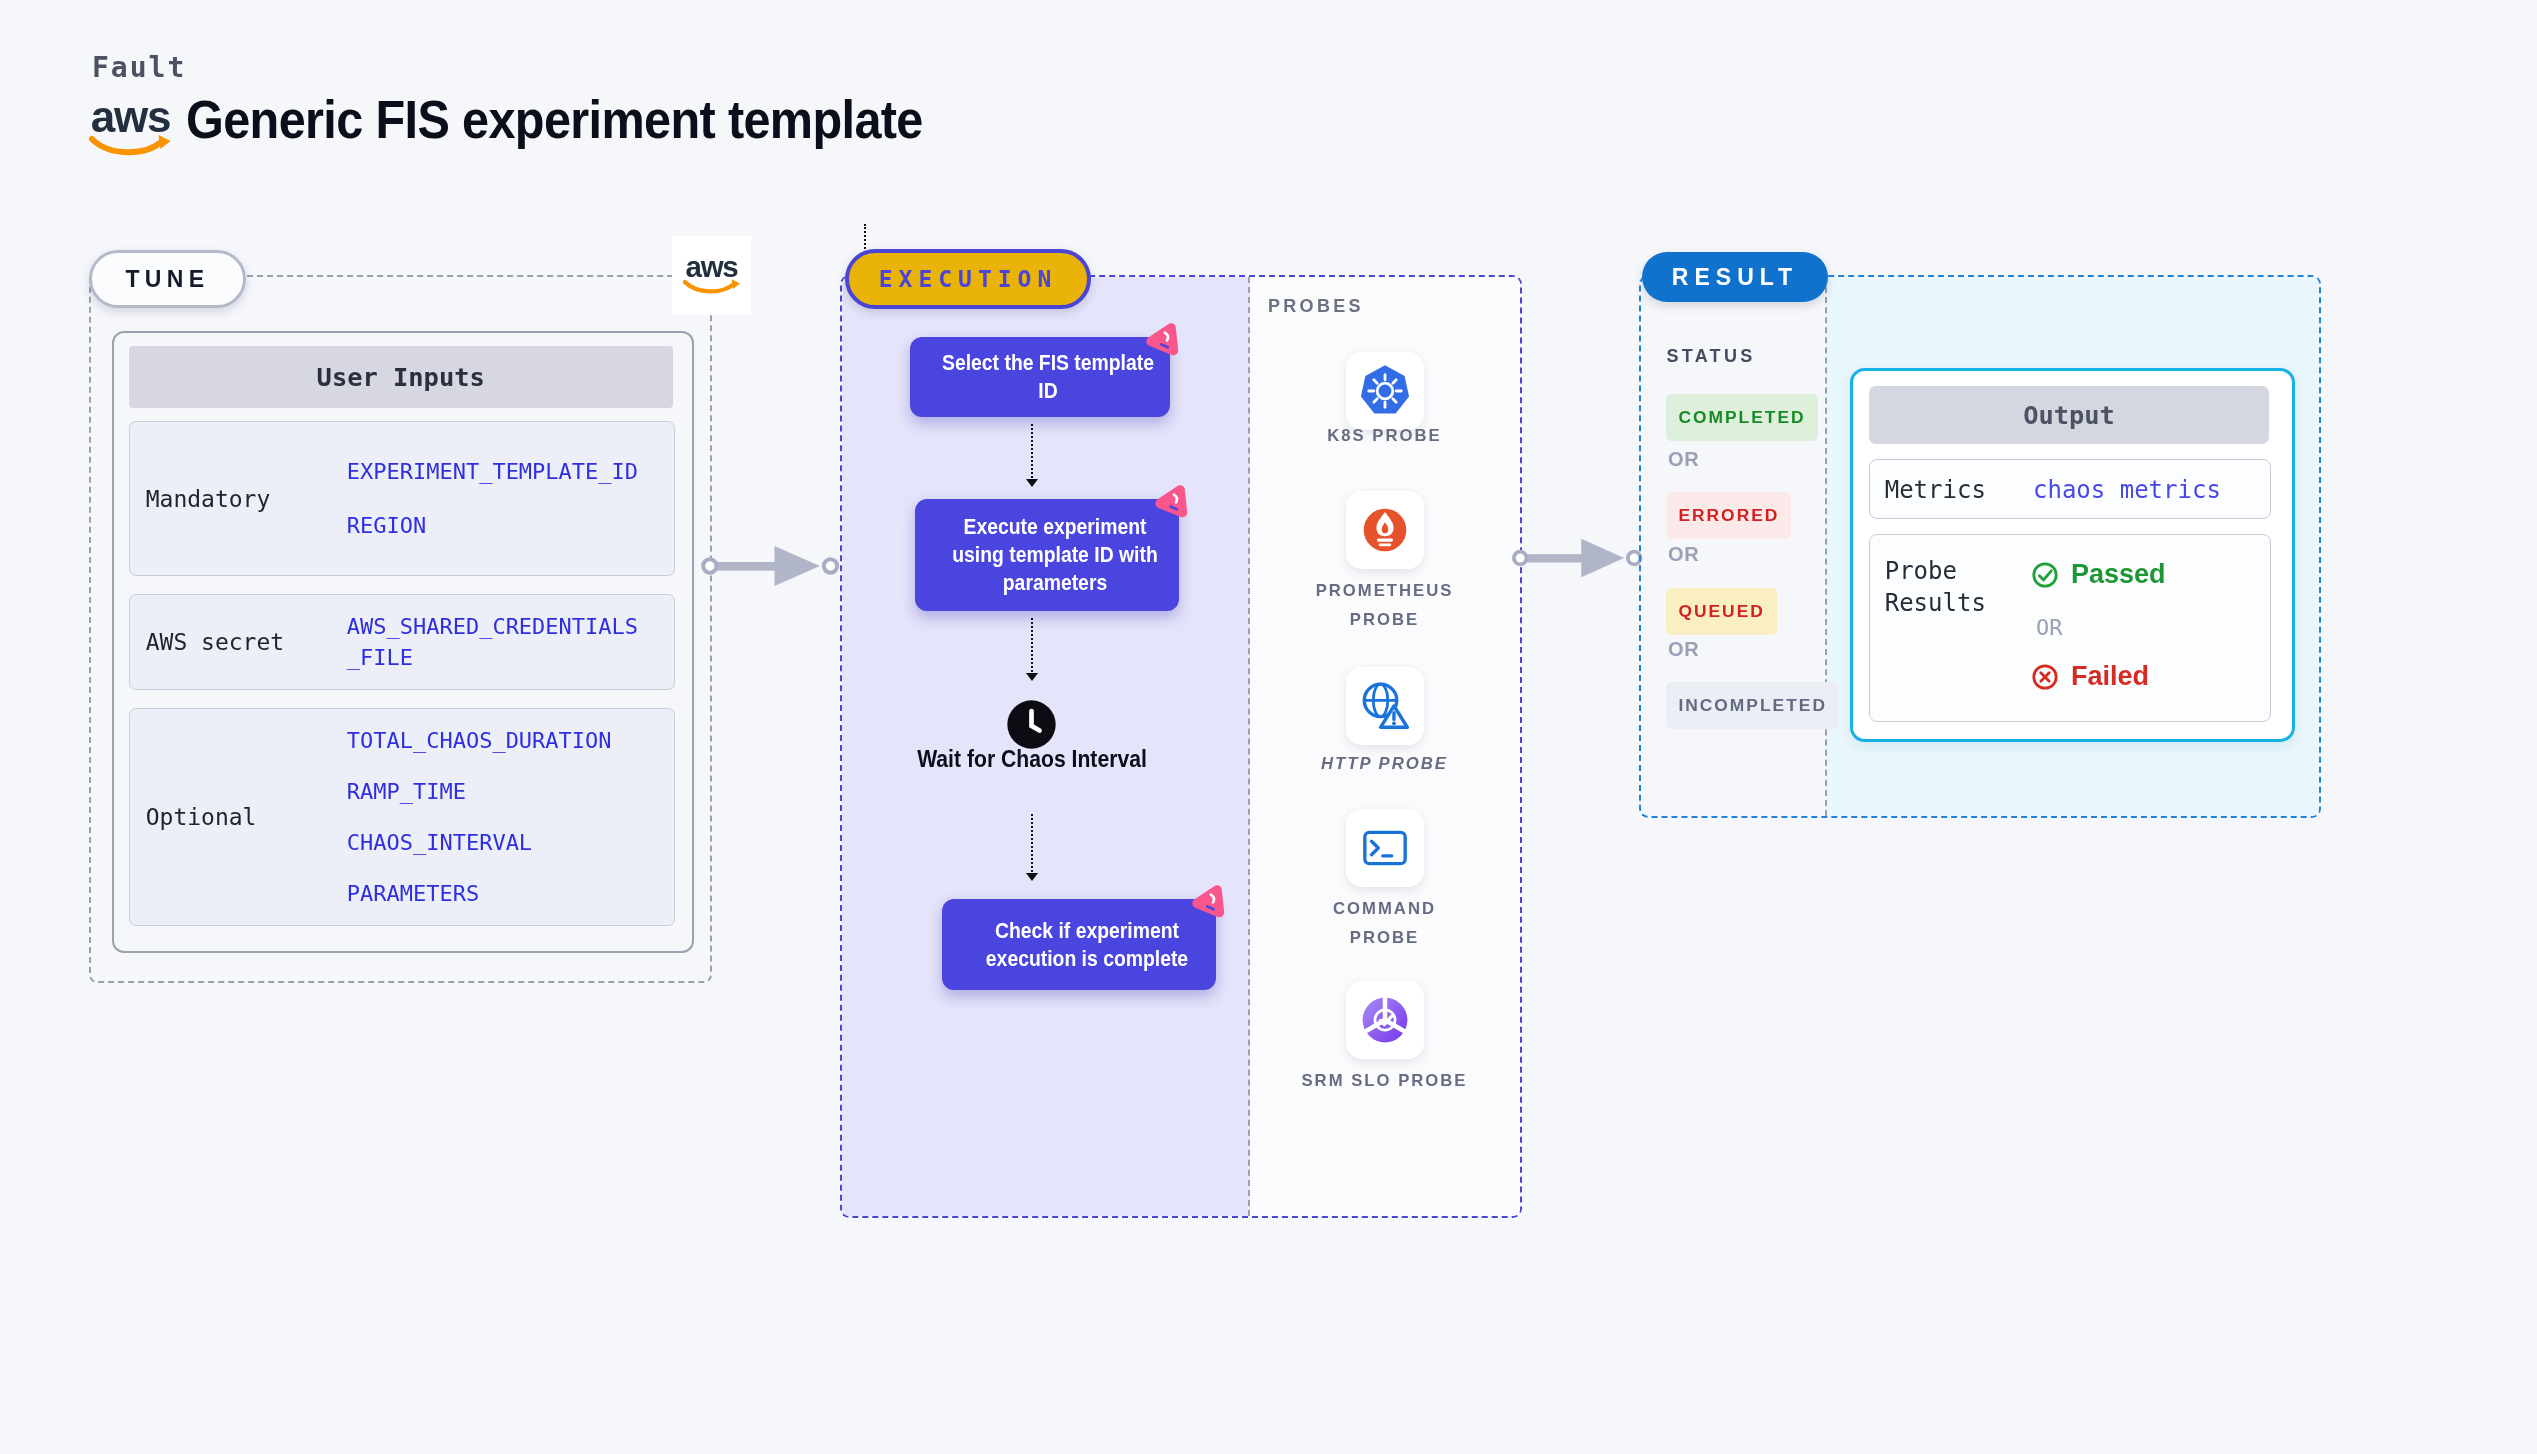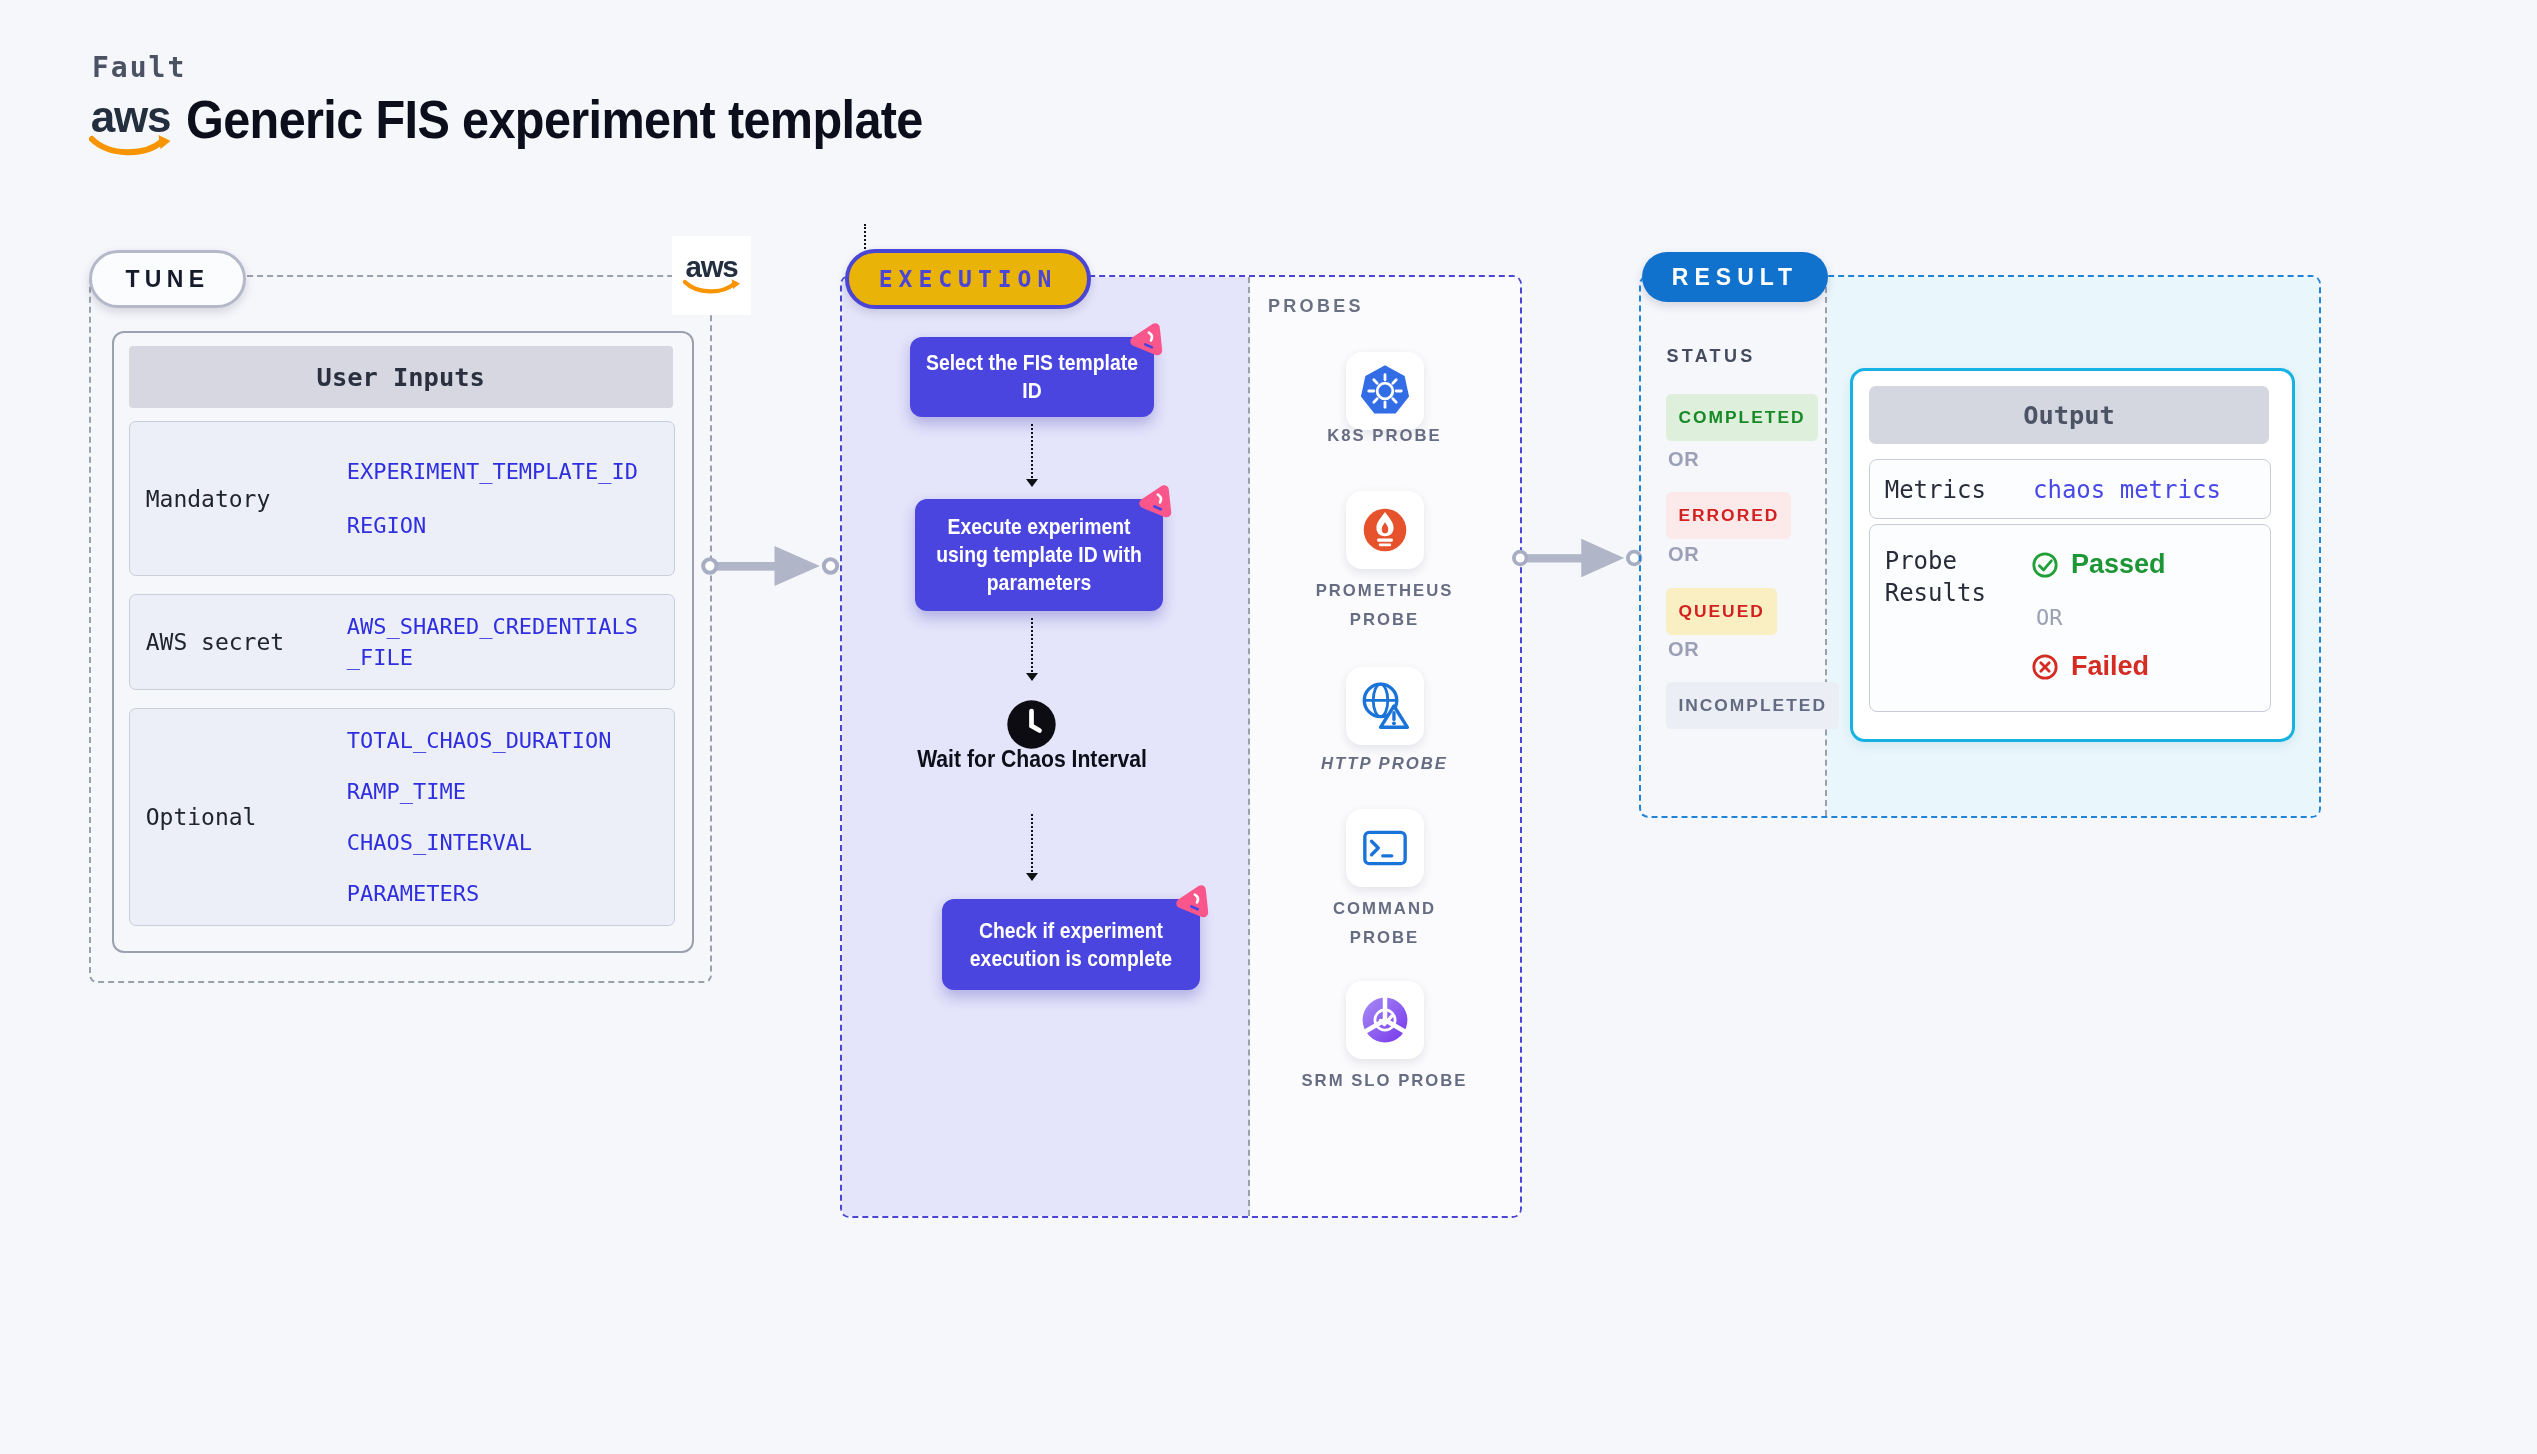--- a/index.html
+++ b/index.html
@@ -60,21 +60,21 @@
   
   .conn1{left:701px;top:542px;}
   .conn2{left:1512px;top:535px;}
   .dot-arrow{width:0;border-left:2.7px dotted #0f1015;}
   .dot-arrow::after{content:"";position:absolute;left:-7.4px;bottom:-10.7px;border:6px solid transparent;
                     border-top:8.7px solid #0f1015;}
   .exec-stub{left:864px;top:224px;height:25.4px;width:0;border-left:2px dotted #0f1015;}
 
   
   .step-box{background:#4b45e0;border-radius:12px;display:flex;align-items:center;justify-content:center;
-            box-shadow:0 6.7px 13.4px rgba(45,40,160,.28);}
+            box-shadow:0 6.7px 13.4px rgba(45,40,160,.28);padding-left:16px;}
   .step-text{display:block;width:calc(100% + 24px);margin:0 -12px;transform:scaleX(.88);
              font-size:22px;font-weight:bold;color:#ffffff;text-align:center;line-height:28px;}
   .box1{left:68px;top:60px;width:244px;height:80px;}
   .box2{left:73px;top:222px;width:248px;height:112px;}
   .box3{left:68px;top:622px;width:258px;height:91px;margin-left:32px;}
   .chaos-badge{position:absolute;top:-16px;right:-12px;transform:rotate(-6deg);}
   .arrow1{left:189px;top:147px;height:58px;}
   .arrow2{left:189px;top:341px;height:58px;}
   .arrow3{left:189px;top:537px;height:62px;}
   .clock-wrap{left:164px;top:422px;}
@@ -102,21 +102,21 @@
   .or1{top:171px;} .or2{top:266px;} .or3{top:361px;}
 
   
   .output-card{left:209px;top:91px;width:439px;height:368px;background:#ffffff;border:3.3px solid #16b2e3;
                border-radius:14.7px;box-shadow:0 4px 10.7px rgba(20,120,160,.10);}
   .output-header{left:16px;top:14.7px;width:400px;height:58px;background:#d4d6e0;border-radius:6.7px;
                  display:flex;align-items:center;justify-content:center;
                  font-family:"DejaVu Sans Mono",monospace;font-size:25.4px;font-weight:bold;color:#4b5365;}
   .output-row{left:16px;width:400px;background:#fcfdff;border:1.3px solid #c9ccd8;border-radius:8px;}
   .row-metrics{top:88px;height:58px;}
-  .row-proberes{top:153px;height:186px;}
+  .row-proberes{top:163px;height:186px;}
   .out-label{position:absolute;left:14.7px;font-family:"DejaVu Sans Mono",monospace;font-size:24px;color:#272c38;}
   .metrics-label{top:16px;}
   .metrics-value{position:absolute;left:163px;top:16px;font-family:"DejaVu Sans Mono",monospace;
                  font-size:24px;color:#4848e8;}
   .proberes-label{top:20px;width:134px;line-height:32px;}
   .res-item{position:absolute;left:161px;display:flex;align-items:center;gap:12px;}
   .res-passed{top:24px;color:#1d9636;font-size:27px;font-weight:bold;}
   .res-failed{top:126px;color:#d42b22;font-size:27px;font-weight:bold;}
   .res-or{position:absolute;left:166px;top:80px;font-family:"DejaVu Sans Mono",monospace;
           font-size:22px;color:#9aa0b4;}

